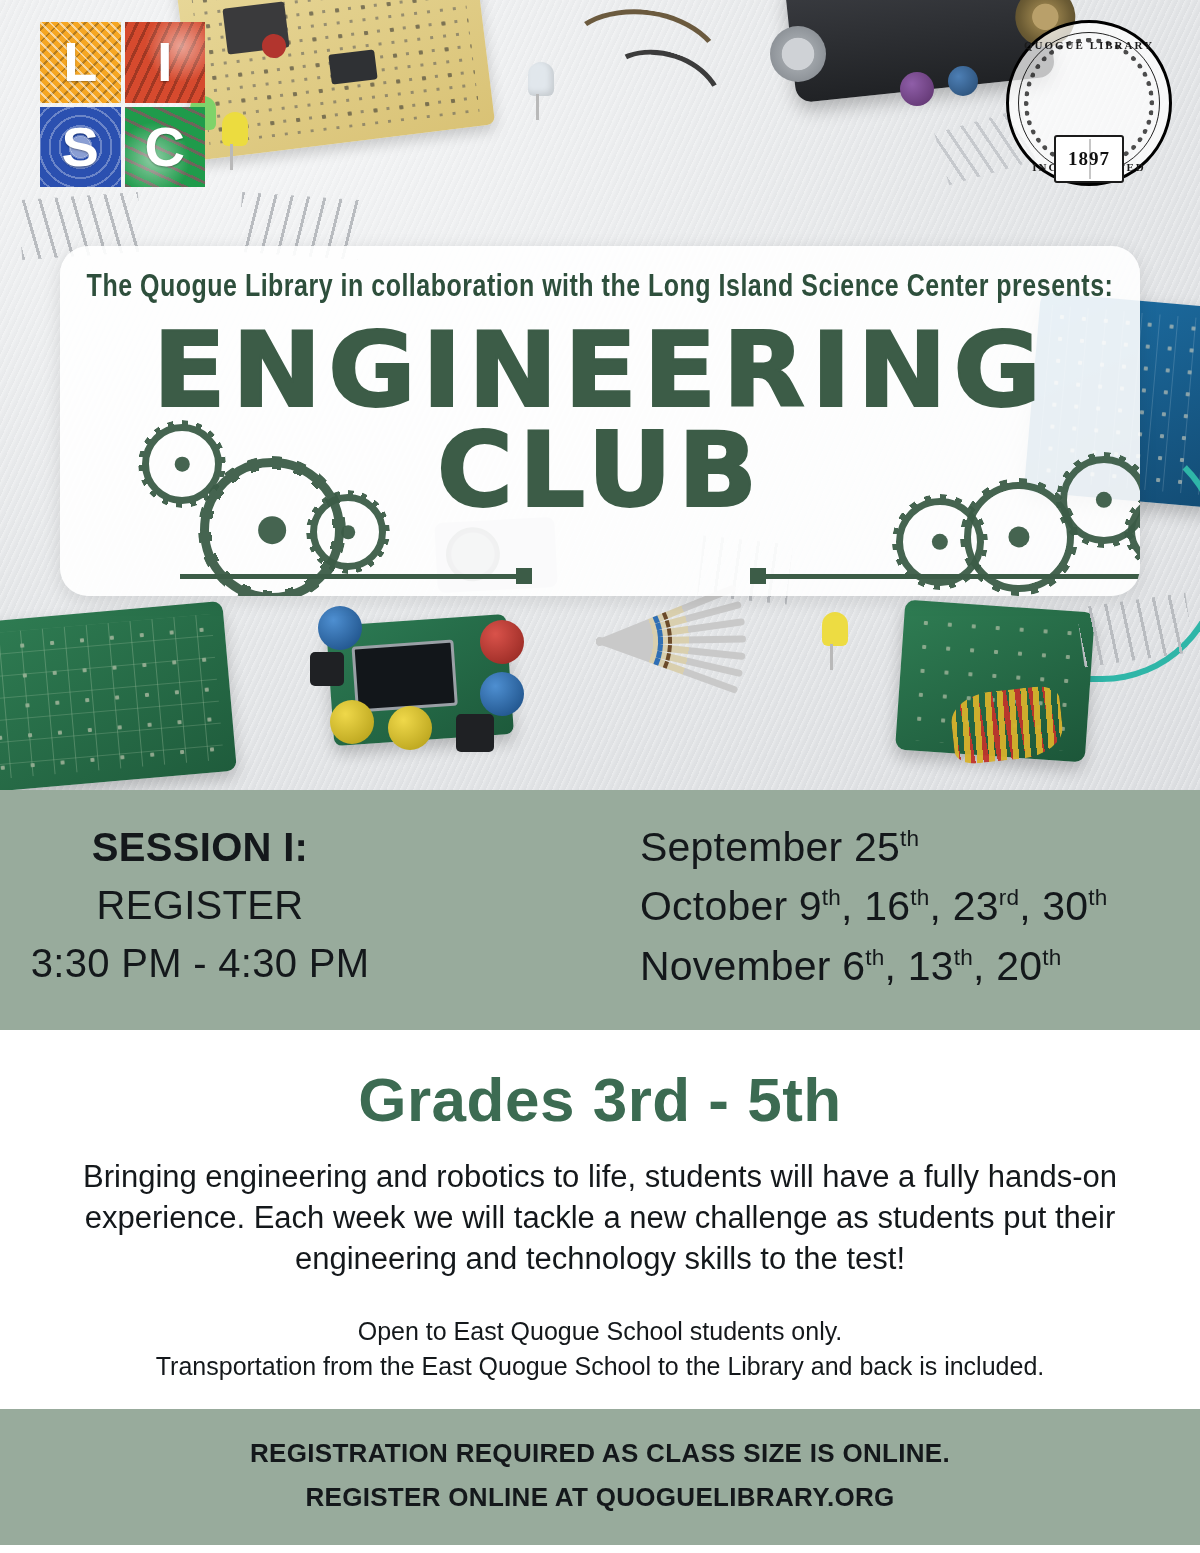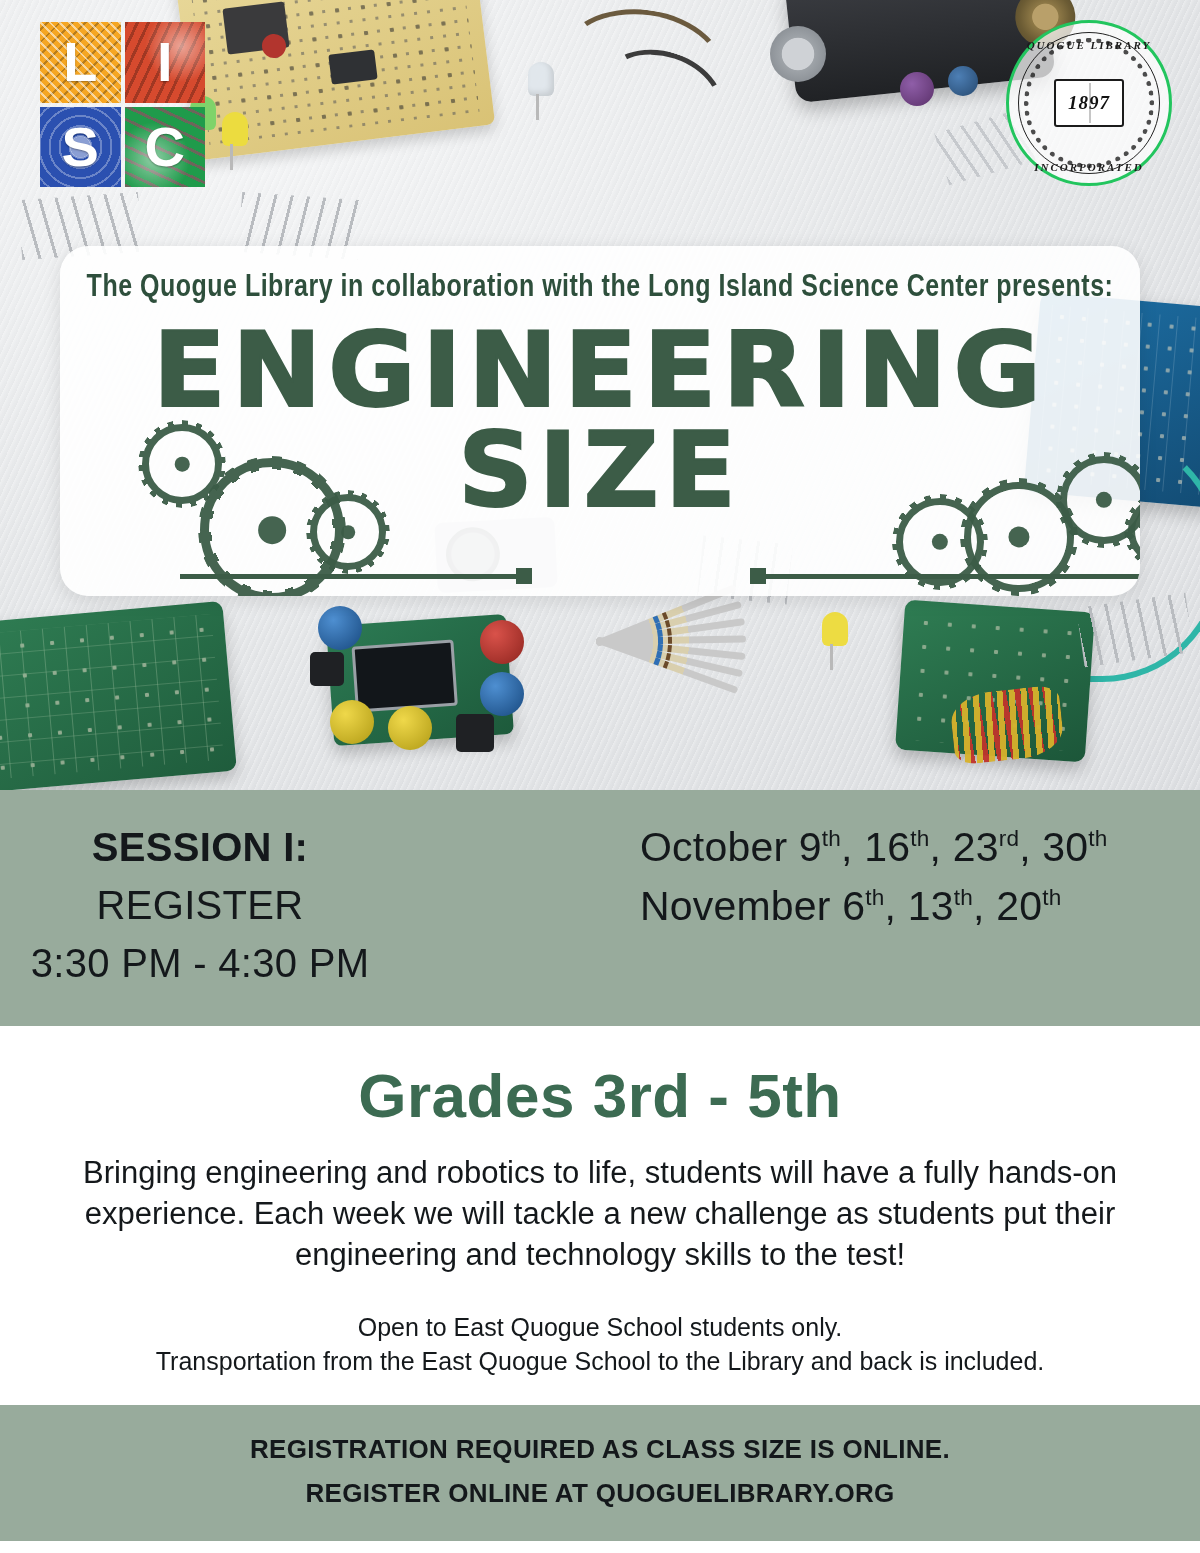--- a/index.html
+++ b/index.html
@@ -232,22 +232,22 @@
   }
   .lisc-c::before {
     content:""; position:absolute; inset:0;
     background: radial-gradient(circle at 35% 65%, rgba(255,255,255,.5), transparent 50%),
                 repeating-linear-gradient(25deg, rgba(255,0,120,.35) 0 3px, transparent 3px 12px);
   }
   .lisc-cell span { position: relative; z-index: 2; text-shadow: 0 1px 2px rgba(0,0,0,.35); }
 
   .ql-seal {
     position: absolute; right: 28px; top: 20px; width: 160px; height: 160px;
-    border-radius: 50%; border: 3px solid #22c55e; background: rgba(255,255,255,.72);
-    display:flex; align-items:center; justify-content:center;font-style:italic;
+    border-radius: 50%; border: 3px solid #000000; background: rgba(255,255,255,.72);
+    display:flex; align-items:flex-end; justify-content:center;
   }
   .ql-seal .inner-ring {
     position:absolute; inset: 9px; border-radius: 50%; border: 1.5px solid #222;
   }
   .ql-seal .dots {
     position:absolute; inset: 15px; border-radius:50%;
     border: 5px dotted #222; opacity:.8;
   }
   .ql-seal .book {
     position: relative; width: 66px; height: 44px; border: 2.5px solid #1b1b1b; border-radius: 3px;
@@ -490,32 +490,33 @@
     <div class="gear g5"></div>
     <div class="gear g6"></div>
     <div class="gear g7"></div>
     <div class="rail rail-l"></div>
     <div class="rail rail-r"></div>
     <div class="rail-cap cap-l"></div>
     <div class="rail-cap cap-r"></div>
 
     <div class="presents">The Quogue Library in collaboration with the Long Island Science Center presents:</div>
     <div class="title-main">ENGINEERING</div>
-    <div class="title-sub">SIZE</div>
+    <div class="title-sub">CLUB</div>
   </div>
 </div>
 
 <div class="session-band">
   <div class="session-grid">
     <div class="session-left">
       <div class="bold">SESSION I:</div>
       <div>REGISTER</div>
       <div>3:30 PM - 4:30 PM</div>
     </div>
     <div class="session-right">
+      <div id="date-row-0"><span>September </span><span>25</span><sup>th</sup></div>
       <div id="date-row-1"><span>October </span><span>9</span><sup>th</sup><span>, </span><span>16</span><sup>th</sup><span>, </span><span>23</span><sup>rd</sup><span>, </span><span>30</span><sup>th</sup></div>
       <div id="date-row-2"><span>November </span><span>6</span><sup>th</sup><span>, </span><span>13</span><sup>th</sup><span>, </span><span>20</span><sup>th</sup></div>
     </div>
   </div>
 </div>
 
 <div class="body-section">
   <div class="grades">Grades 3rd - 5th</div>
   <div class="desc">Bringing engineering and robotics to life, students will have a fully hands-on experience. Each week we will tackle a new challenge as students put their engineering and technology skills to the test!</div>
   <div class="note">

